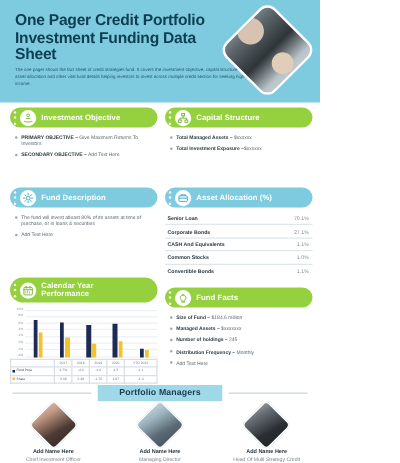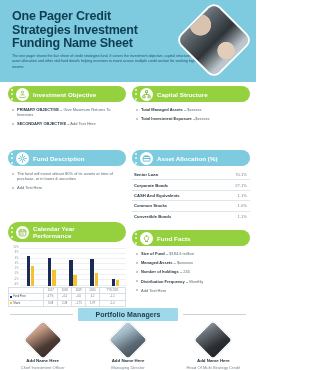--- a/index.html
+++ b/index.html
@@ -169,21 +169,21 @@
   .pm-photo.p3 .inner{background:linear-gradient(150deg,#cfd6da 0%,#6b7278 30%,#2b2f33 62%,#17191b 100%);}
   .pm-name{margin-top:4px;font-size:4.4px;font-weight:bold;color:#263640;}
   .pm-role{margin-top:1.5px;font-size:4.1px;color:#7b8891;}
 </style>
 </head>
 <body>
 
 <div class="page">
 
   <div class="header">
-    <div class="header-title">One Pager Credit Strategies Investment Funding Name Sheet</div>
+    <div class="header-title">One Pager Credit Portfolio Investment Funding Data Sheet</div>
     <div class="header-sub">The one pager shows the fact sheet of credit strategies fund. It covers the investment objective, capital structure, fund asset allocation and other vital fund details helping investors to invest across multiple credit section for seeking high income.</div>
     <div class="header-photo">
         <div class="inner"></div>
       </div>
   </div>
 
   <div class="content">
 
     <div class="col left">
 

